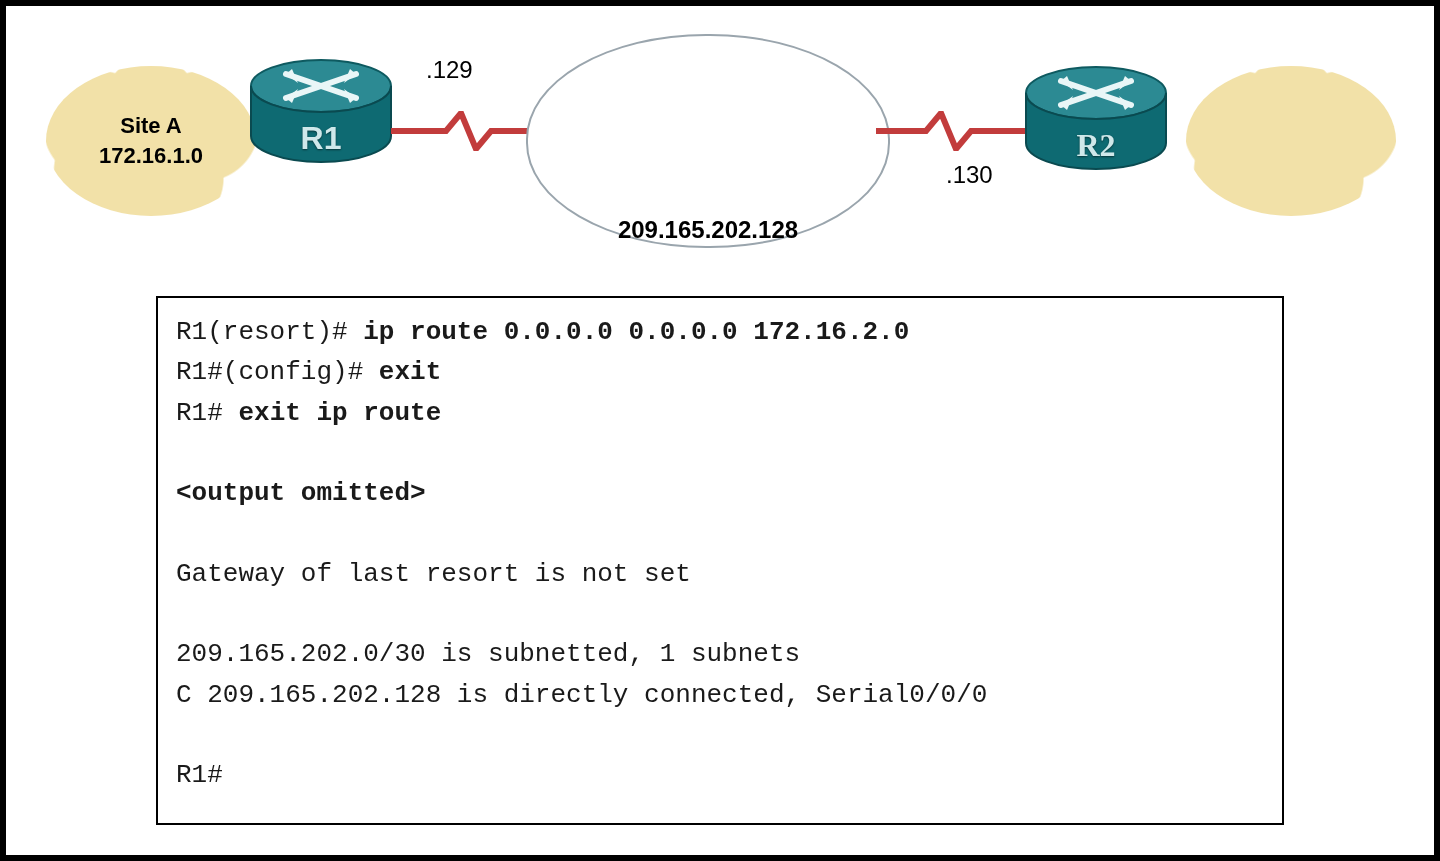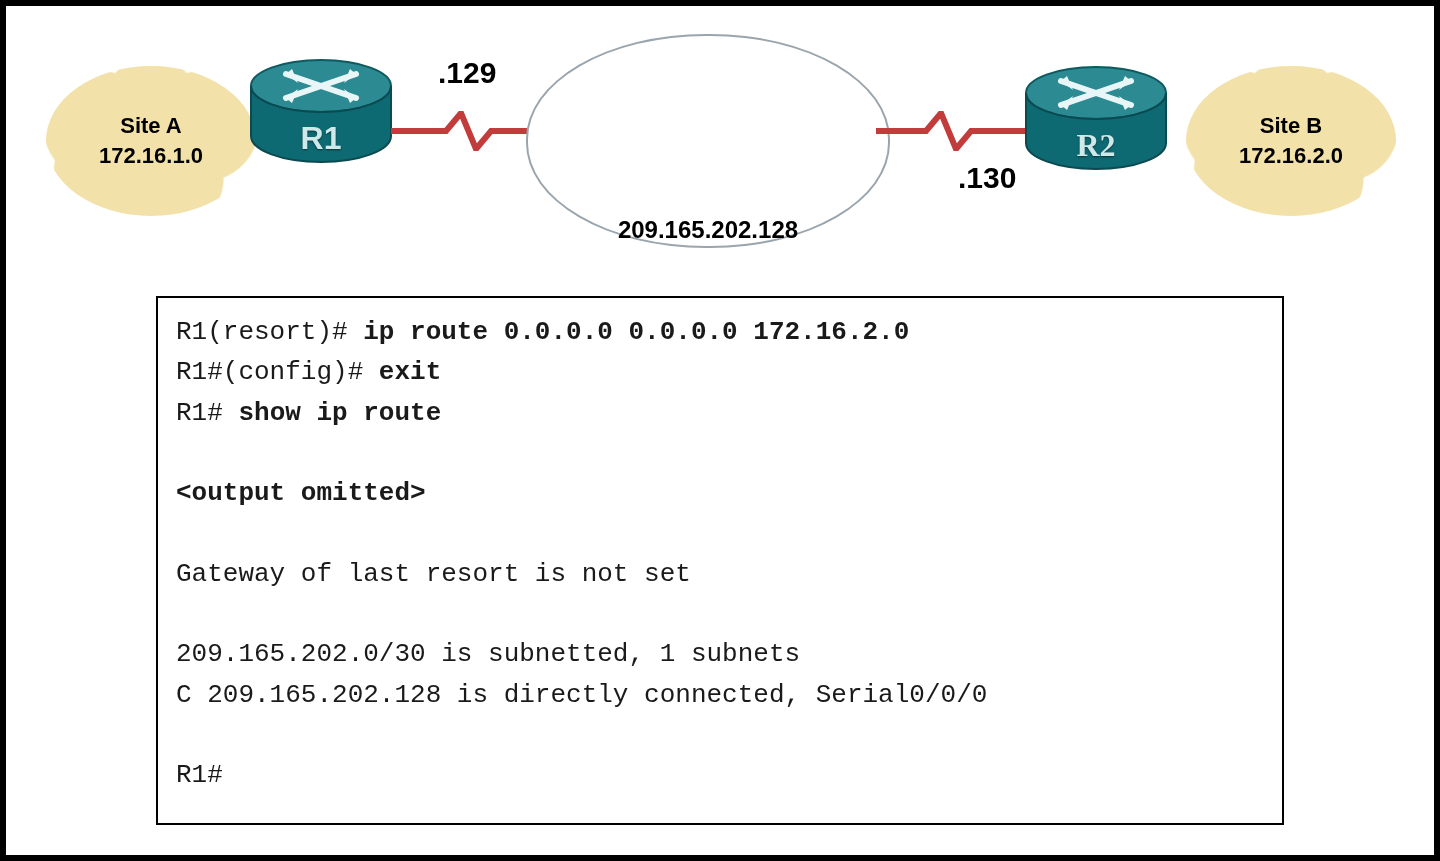--- a/index.html
+++ b/index.html
@@ -68,24 +68,23 @@
     text-shadow:0 1px 2px rgba(0,0,0,.5);
   }
   
   .serial{
     position:absolute;
     height:40px;
   }
   .serial svg{width:100%;height:100%;}
   .ip-label{
     position:absolute;
-    font-size:30px;
-    font-weight:bold;
+    font-size:24px;
+    font-weight:normal;
     color:#000;
-    margin-left:12px;
   }
   
   .cli{
     position:absolute;
     left:150px; right:150px;
     top:290px; bottom:30px;
     border:2px solid #000;
     padding:14px 18px;
     font-family:"Courier New",monospace;
     font-size:26px;
@@ -154,28 +153,27 @@
           <polygon points="110,18 98,27 104,13" fill="#e9f6f7" stroke="none"></polygon>
           <polygon points="40,42 52,33 46,47" fill="#e9f6f7" stroke="none"></polygon>
           <polygon points="40,18 52,27 46,13" fill="#e9f6f7" stroke="none"></polygon>
         </g>
       </svg>
       <span class="router-label">R2</span>
     </div>
 
     <div class="cloud small" style="left:1150px;top:40px;">
       <div class="cloud-body"></div>
-      <span><span>Site B</span><br><span>172.16.2.0</span></span>
     </div>
 
   </div>
 
   <div class="cli"><span><span>R1(resort)# </span><b>ip route 0.0.0.0 0.0.0.0 172.16.2.0</b></span>
 <span><span>R1#(config)# </span><b>exit</b></span>
-<span><span>R1# </span><b>show ip route</b></span>
+<span><span>R1# </span><b>exit ip route</b></span>
 <span></span>
 <b>&lt;output omitted&gt;</b>
 <span></span>
 <span>Gateway of last resort is not set</span>
 <span></span>
 <span>209.165.202.0/30 is subnetted, 1 subnets</span>
 <span>C 209.165.202.128 is directly connected, Serial0/0/0</span>
 <span></span>
 <span>R1#</span></div>
 

